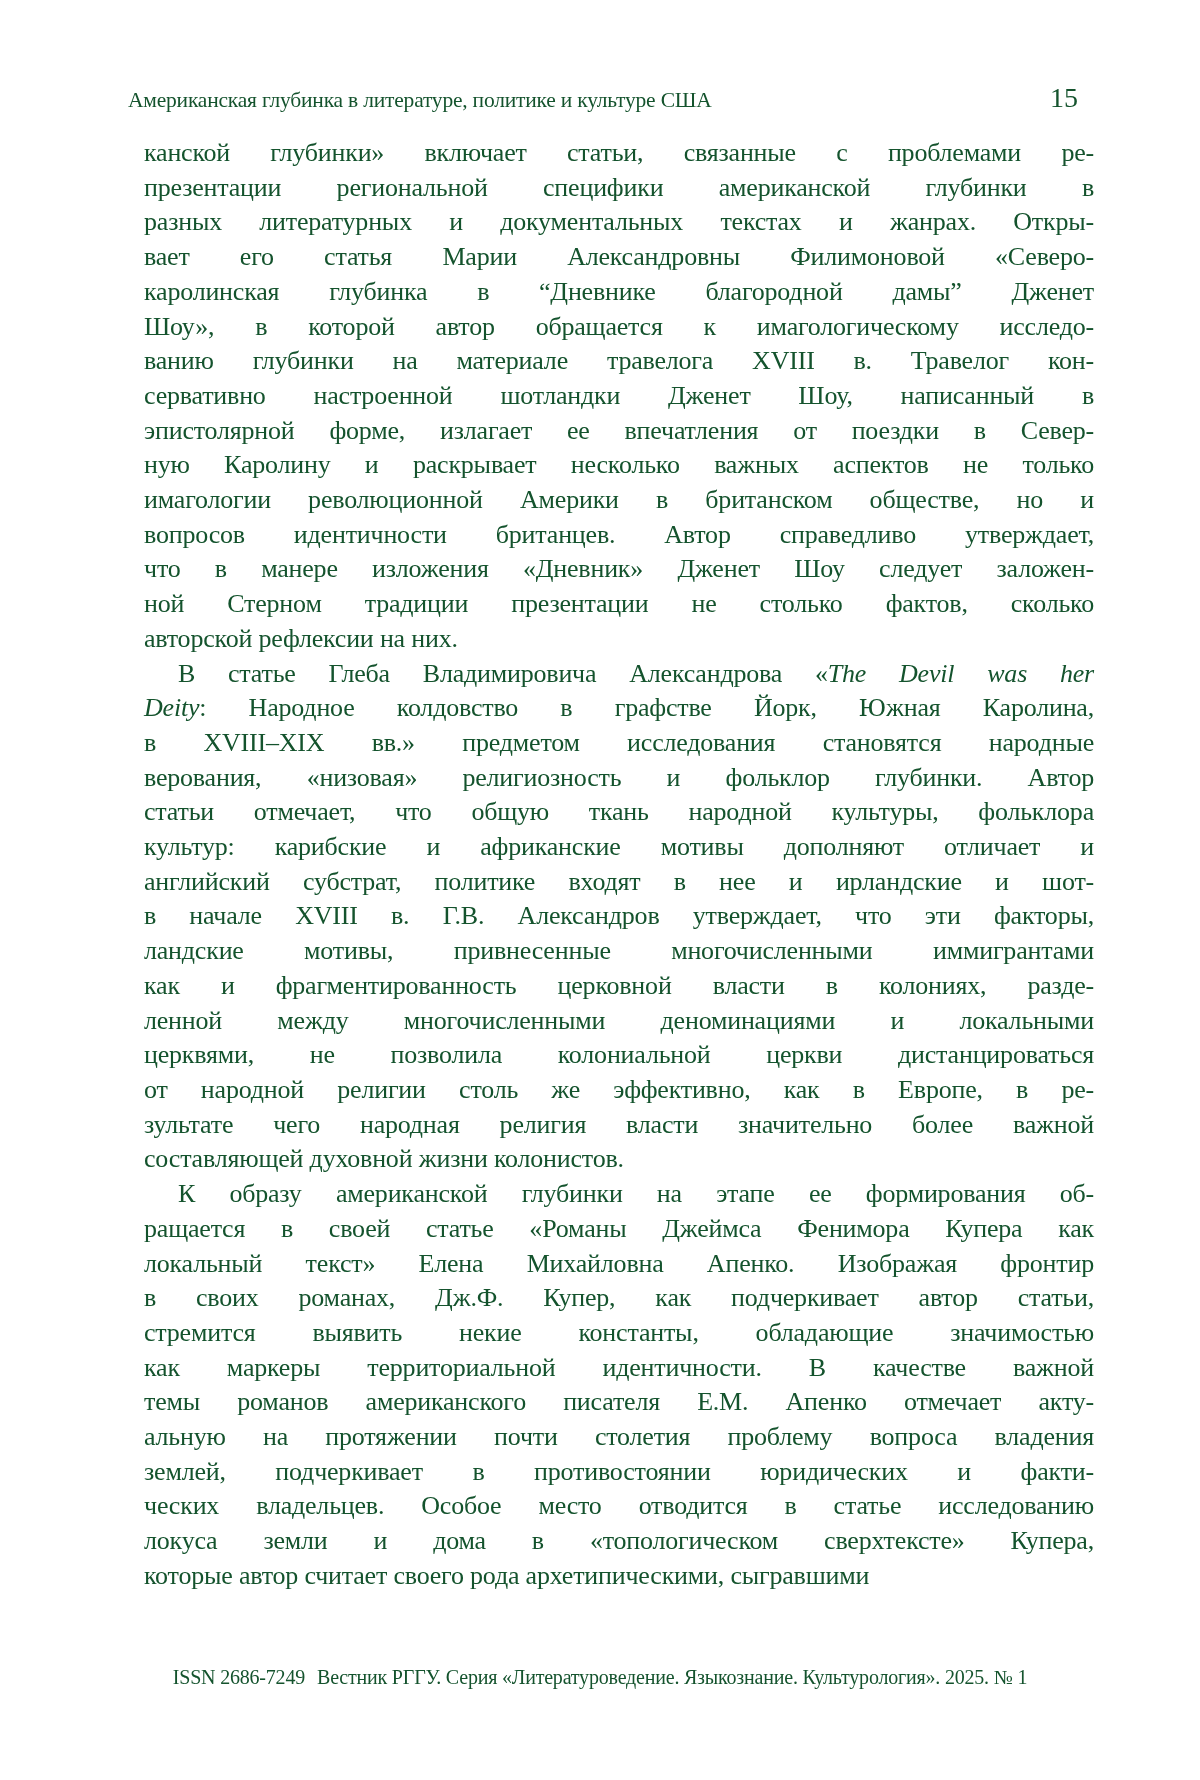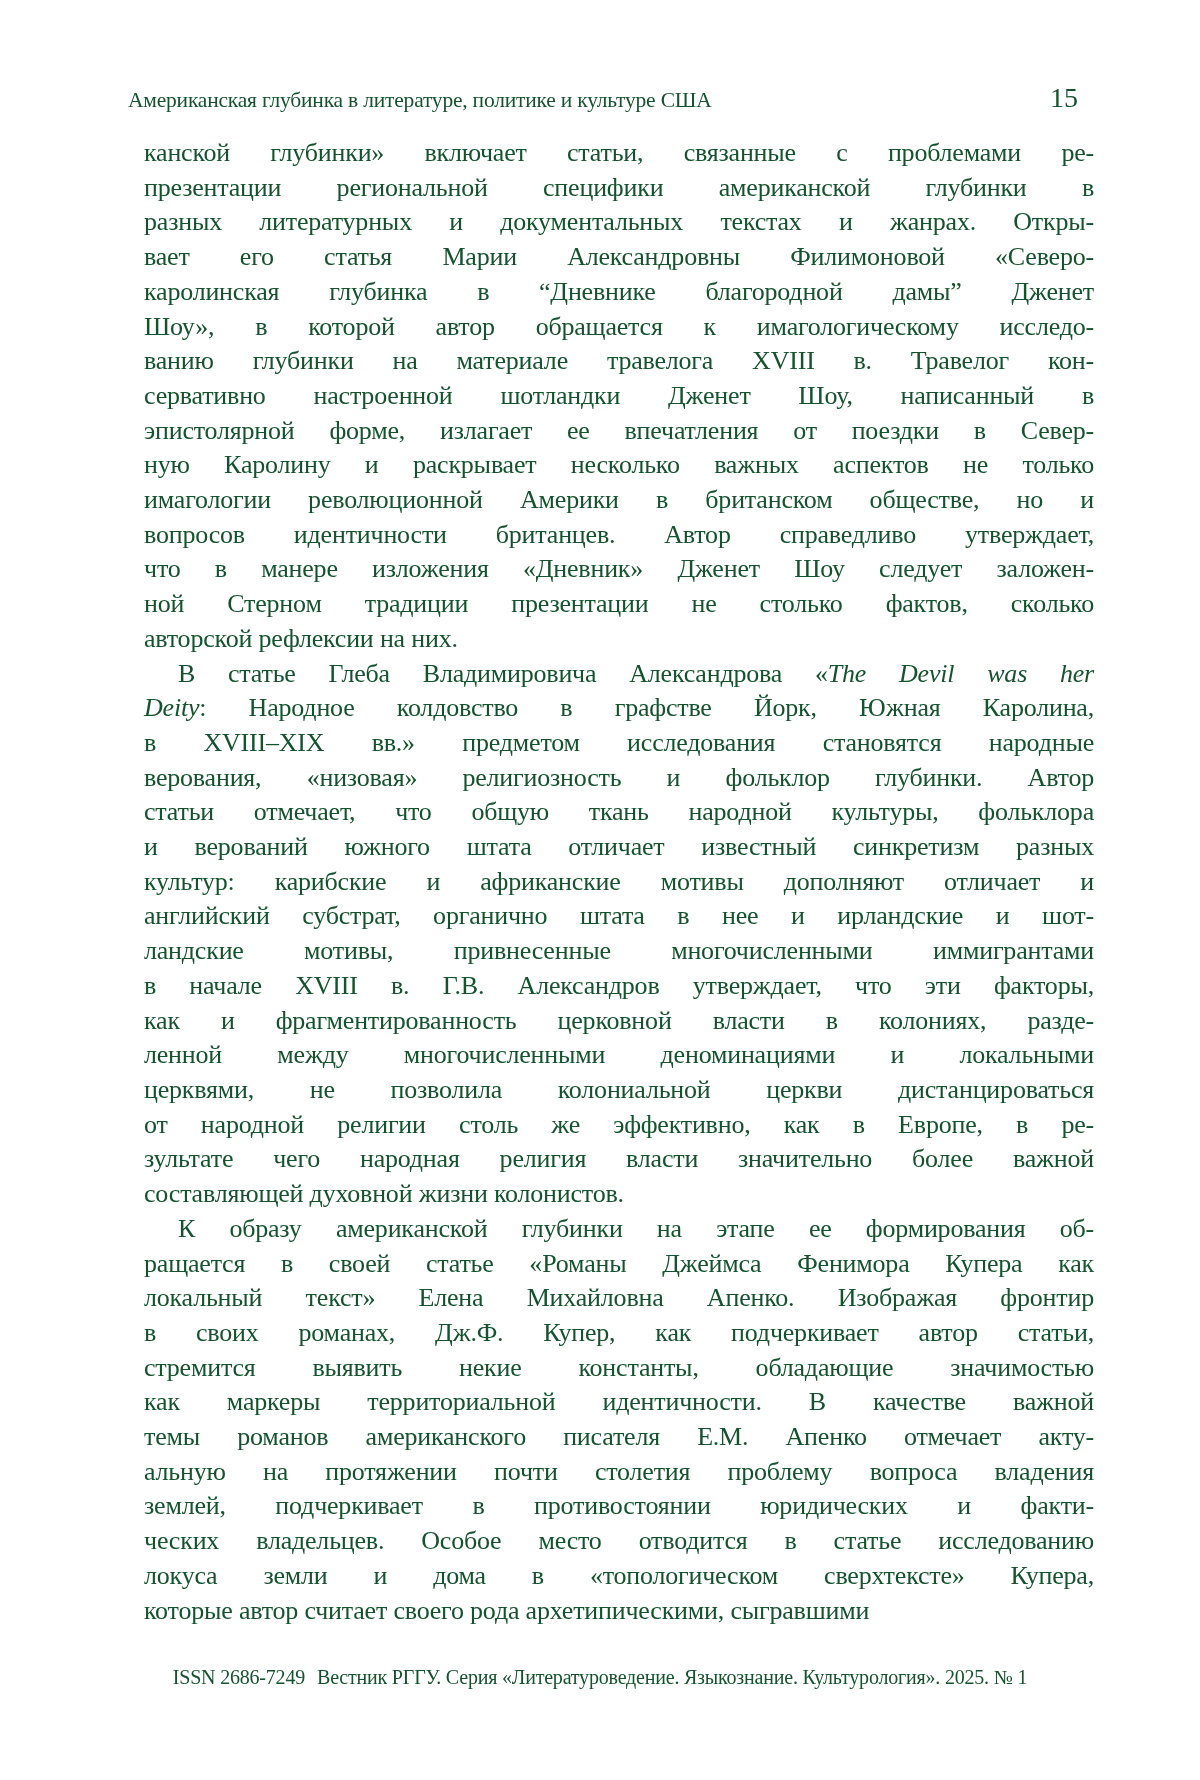--- a/index.html
+++ b/index.html
@@ -93,25 +93,24 @@
       <div class="line"><span>имагологии революционной Америки в британском обществе, но и</span></div>
       <div class="line"><span>вопросов идентичности британцев. Автор справедливо утверждает,</span></div>
       <div class="line"><span>что в манере изложения «Дневник» Дженет Шоу следует заложен-</span></div>
       <div class="line"><span>ной Стерном традиции презентации не столько фактов, сколько</span></div>
       <div class="line last"><span>авторской рефлексии на них.</span></div>
       <div class="line indent"><span>В статье Глеба Владимировича Александрова «</span><i>The Devil was her</i></div>
       <div class="line"><i>Deity</i><span>: Народное колдовство в графстве Йорк, Южная Каролина,</span></div>
       <div class="line"><span>в XVIII–XIX вв.» предметом исследования становятся народные</span></div>
       <div class="line"><span>верования, «низовая» религиозность и фольклор глубинки. Автор</span></div>
       <div class="line"><span>статьи отмечает, что общую ткань народной культуры, фольклора</span></div>
-      <div class="line"><span>и верований южного штата отличает известный синкретизм разных</span></div>
       <div class="line"><span>культур: карибские и африканские мотивы дополняют отличает и</span></div>
-      <div class="line"><span>английский субстрат, органично штата в нее и ирландские и шот-</span></div>
+      <div class="line"><span>английский субстрат, политике входят в нее и ирландские и шот-</span></div>
+      <div class="line"><span>в начале XVIII в. Г.В. Александров утверждает, что эти факторы,</span></div>
       <div class="line"><span>ландские мотивы, привнесенные многочисленными иммигрантами</span></div>
-      <div class="line"><span>в начале XVIII в. Г.В. Александров утверждает, что эти факторы,</span></div>
       <div class="line"><span>как и фрагментированность церковной власти в колониях, разде-</span></div>
       <div class="line"><span>ленной между многочисленными деноминациями и локальными</span></div>
       <div class="line"><span>церквями, не позволила колониальной церкви дистанцироваться</span></div>
       <div class="line"><span>от народной религии столь же эффективно, как в Европе, в ре-</span></div>
       <div class="line"><span>зультате чего народная религия власти значительно более важной</span></div>
       <div class="line last"><span>составляющей духовной жизни колонистов.</span></div>
       <div class="line indent"><span>К образу американской глубинки на этапе ее формирования об-</span></div>
       <div class="line"><span>ращается в своей статье «Романы Джеймса Фенимора Купера как</span></div>
       <div class="line"><span>локальный текст» Елена Михайловна Апенко. Изображая фронтир</span></div>
       <div class="line"><span>в своих романах, Дж.Ф. Купер, как подчеркивает автор статьи,</span></div>

